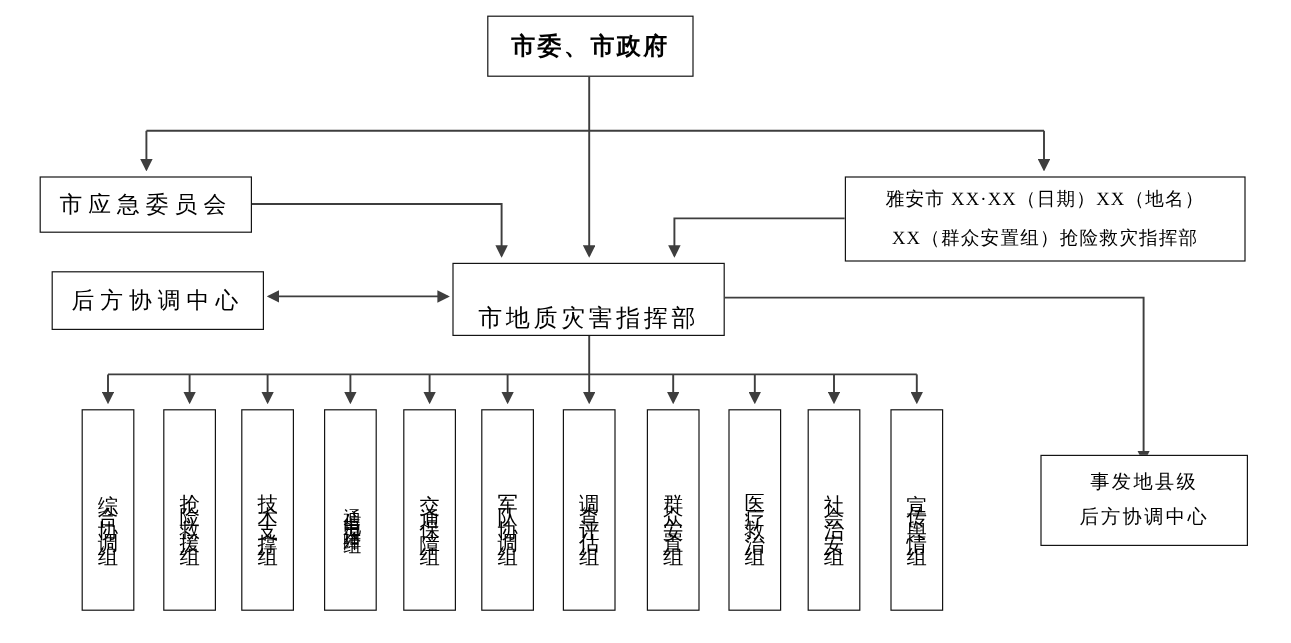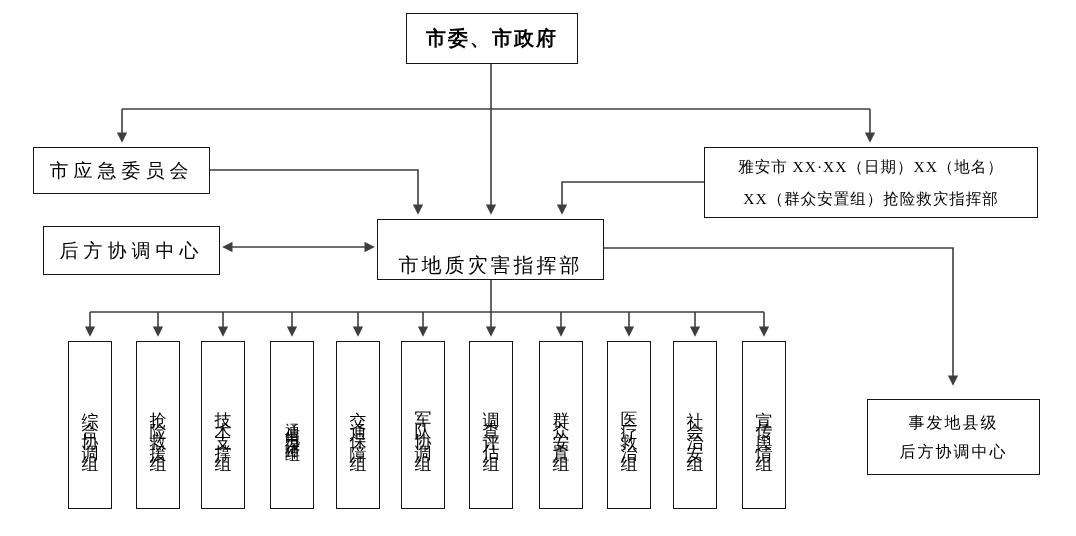--- a/index.html
+++ b/index.html
@@ -48,21 +48,21 @@
   .node-cityhq {
     left: 377px; top: 219px; width: 227px; height: 61px;
     font-size: 20px; letter-spacing: 3px; align-items: flex-end;
   }
   .node-incident {
     left: 704px; top: 147px; width: 334px; height: 71px;
     font-size: 15.5px; letter-spacing: 1px;
     flex-direction: column; line-height: 32px;
   }
   .node-county {
-    left: 867px; top: 399px; width: 173px; height: 76px;
+    left: 867px; top: 379px; width: 173px; height: 76px;
     font-size: 16px; letter-spacing: 2px;
     flex-direction: column; line-height: 29px;
   }
   .vbox {
     position: absolute;
     top: 341px; width: 44px; height: 168px;
     border: 1.6px solid #141414;
     background: #ffffff;
     box-sizing: border-box;
     display: flex;

